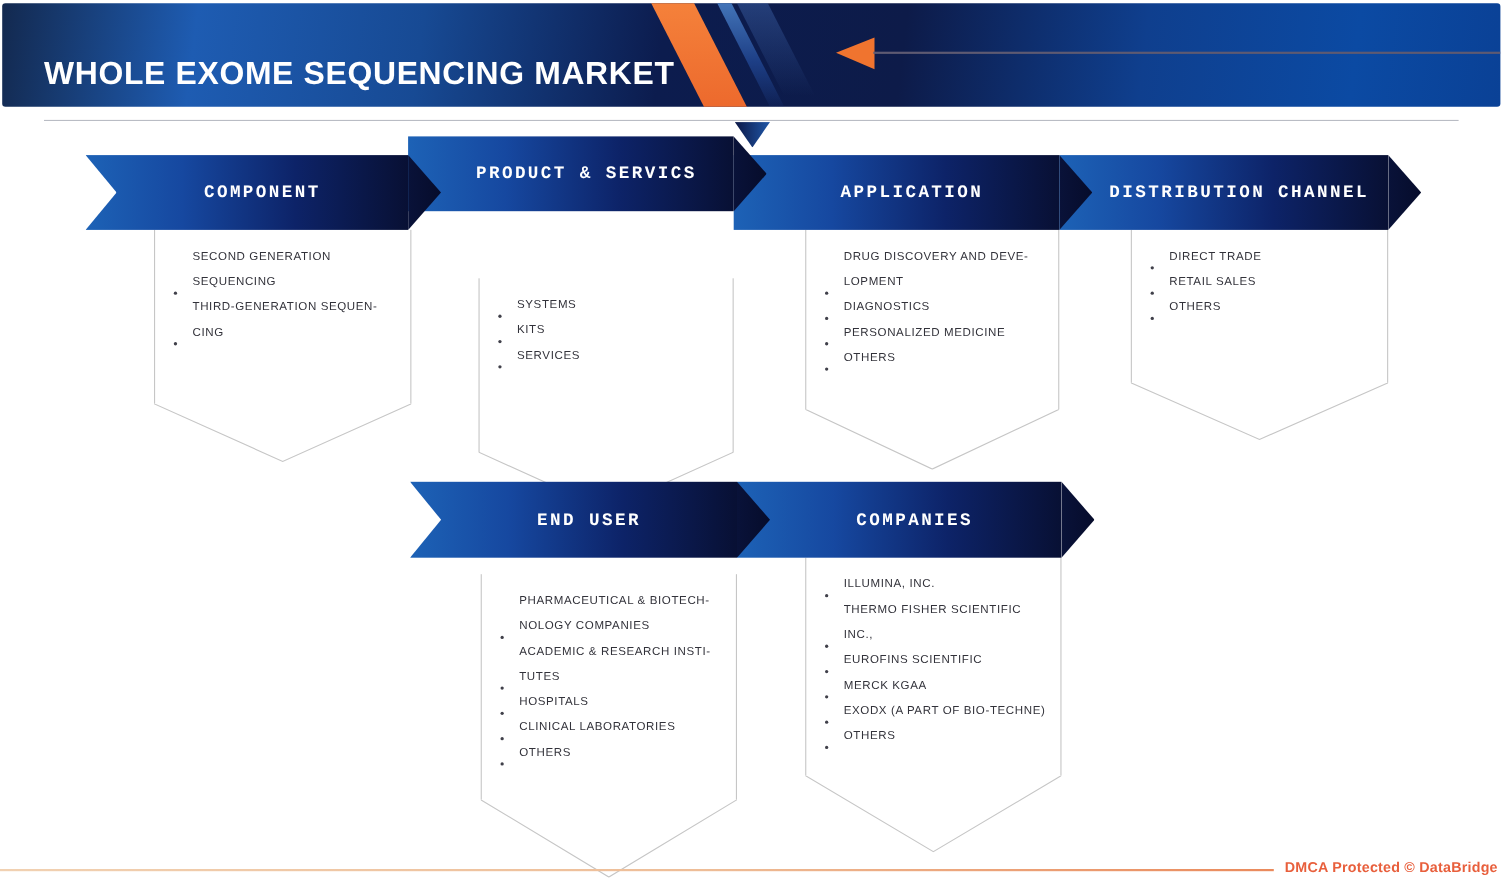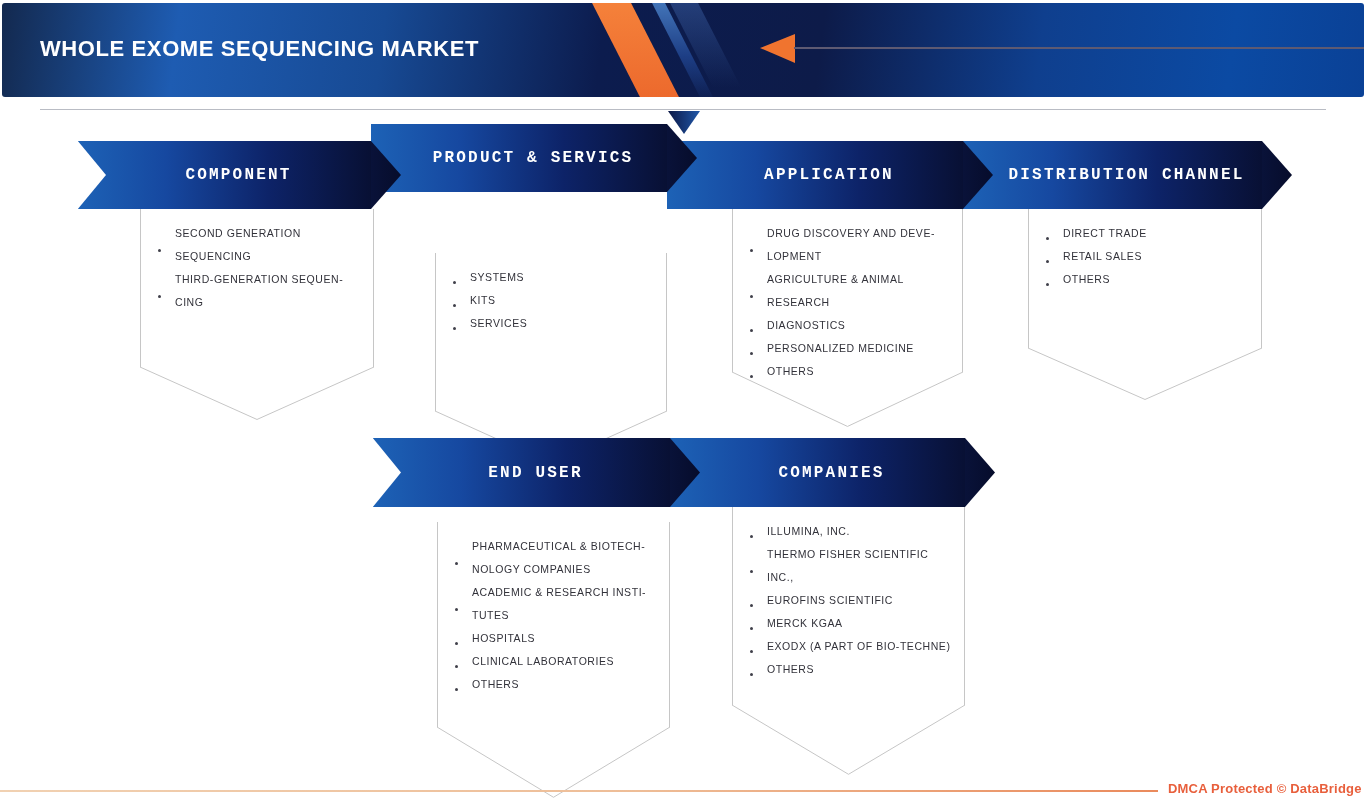--- a/index.html
+++ b/index.html
@@ -6,21 +6,21 @@
   body{font-family:"Liberation Sans",sans-serif;}
   .canvas{position:relative;width:1366px;height:808px;background:#fff;overflow:hidden;}
 
   
   .header{position:absolute;left:2px;top:3px;width:1362px;height:94px;border-radius:3px;overflow:hidden;
     background:linear-gradient(97deg,#13294f 0%,#1e5cb2 13%,#174a94 28%,#0c1c4e 44%,#0d1b49 60%,#0f3f8e 76%,#0b4aa3 90%,#0a4196 100%);}
   .stripe{position:absolute;top:-4px;height:104px;transform:skewX(27deg);transform-origin:top left;}
   .stripe-orange{left:588px;width:39px;background:linear-gradient(180deg,#f5823b,#ec682c);}
   .stripe-blue1{left:648px;width:13px;background:linear-gradient(180deg,#4578bc 0%,#1d3e85 55%,rgba(18,32,80,0) 100%);}
   .stripe-blue2{left:666px;width:28px;background:linear-gradient(180deg,rgba(62,100,170,0.5) 0%,rgba(10,20,60,0) 85%);}
-  .header-title{position:absolute;left:38px;top:29px;color:#ffffff;font-size:22px;line-height:34px;font-weight:bold;letter-spacing:0.6px;white-space:nowrap;}
+  .header-title{position:absolute;left:38px;top:47px;color:#ffffff;font-size:29px;line-height:34px;font-weight:bold;letter-spacing:0.6px;white-space:nowrap;}
   .pointer-left{position:absolute;left:758px;top:31px;width:0;height:0;
     border-top:14px solid transparent;border-bottom:15px solid transparent;border-right:35px solid #f0742f;}
   .pointer-line{position:absolute;left:792px;top:44px;width:570px;height:2px;background:#5e5a72;}
 
   
   .divider-line{position:absolute;left:40px;top:109px;width:1286px;height:1px;background:#b9bcc4;}
   .down-triangle{position:absolute;left:668px;top:111px;width:32px;height:23px;
     background:linear-gradient(90deg,#0c1847,#2057a8);clip-path:polygon(0 0,100% 0,50% 100%);}
 
   
@@ -45,21 +45,21 @@
   .l2{left:435px; top:209px;width:230px;height:158px;margin-top:44px;}
   .l3{left:732px; top:209px;width:229px;height:163px;}
   .l4{left:1028px;top:209px;width:232px;height:139px;}
   .l5{left:437px; top:522px;width:231px;height:205px;}
   .l6{left:732px; top:507px;width:231px;height:198px;}
   .vtip{position:absolute;top:100%;left:-1px;width:calc(100% + 2px);display:block;}
   .l1 .vtip{height:53px;} .l2 .vtip{height:53px;} .l3 .vtip{height:55px;}
   .l4 .vtip{height:52px;} .l5 .vtip{height:71px;} .l6 .vtip{height:70px;}
 
   .list{padding:13px 10px 0 17px;}
-  .item{display:flex;align-items:center;}
+  .item{display:flex;align-items:flex-end;}
   .dot{flex:0 0 3px;width:3px;height:3px;border-radius:50%;background:#40404a;margin:10px 14px 0 0;}
   .item-text{font-size:10.5px;line-height:23px;letter-spacing:0.55px;color:#32323a;white-space:pre-line;}
 
   
   .footer-line{position:absolute;left:0;top:790px;width:1158px;height:1.5px;
     background:linear-gradient(90deg,#f1d1b2 0%,#eebd97 55%,#ea8a5c 100%);}
   .dmca{position:absolute;left:1168px;top:781px;font-size:13px;font-weight:600;
     letter-spacing:0.2px;color:#e85f3c;white-space:nowrap;}
 </style>
 </head>
@@ -152,25 +152,20 @@
 
   <div class="listbox l3">
     <div class="list">
 
         <div class="item">
           <span class="dot"></span>
           <span class="item-text">DRUG DISCOVERY AND DEVE-
 LOPMENT</span>
         </div>
 
-        <div class="item">
-          <span class="dot"></span>
-          <span class="item-text">AGRICULTURE &amp; ANIMAL
-RESEARCH</span>
-        </div>
 
         <div class="item">
           <span class="dot"></span>
           <span class="item-text">DIAGNOSTICS</span>
         </div>
 
         <div class="item">
           <span class="dot"></span>
           <span class="item-text">PERSONALIZED MEDICINE</span>
         </div>

